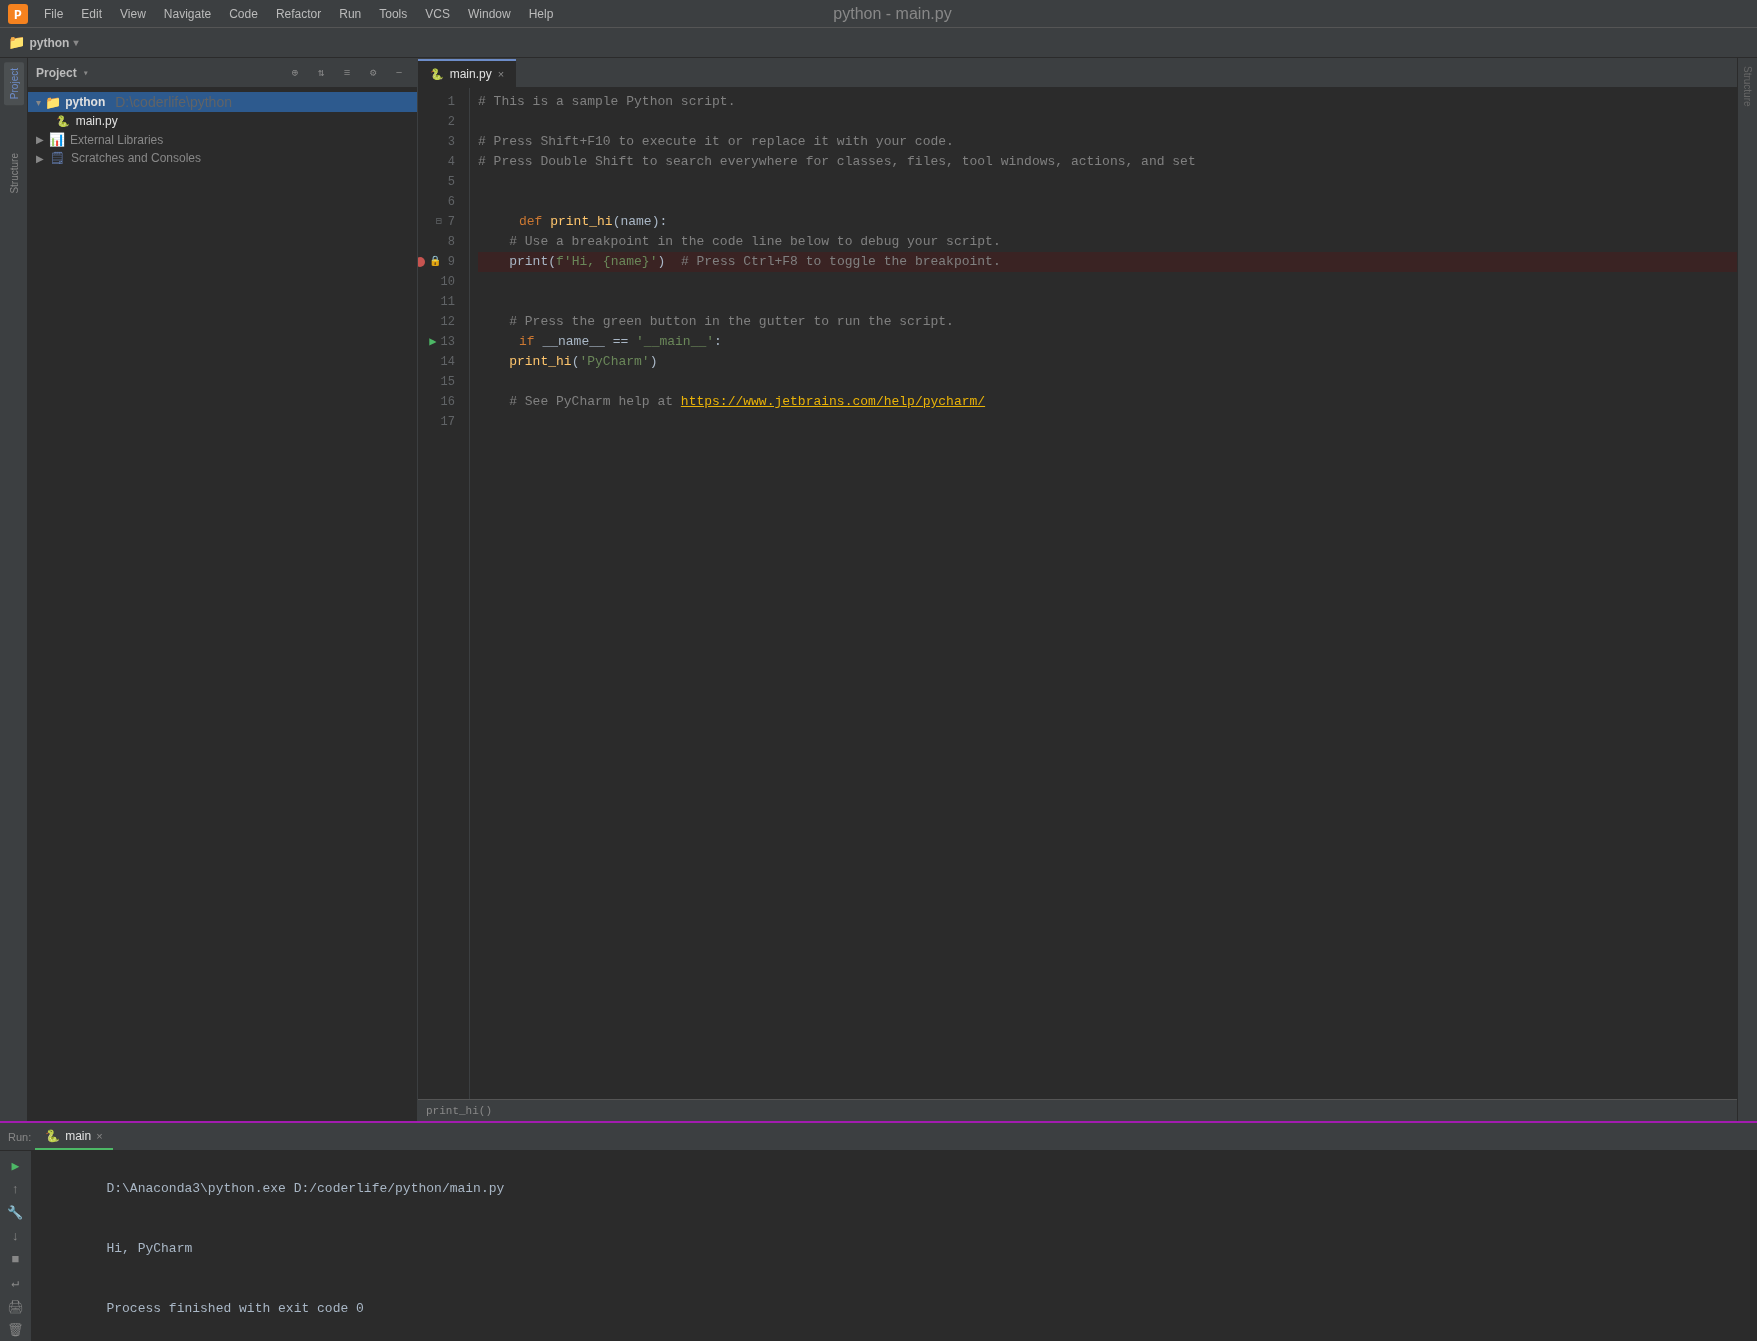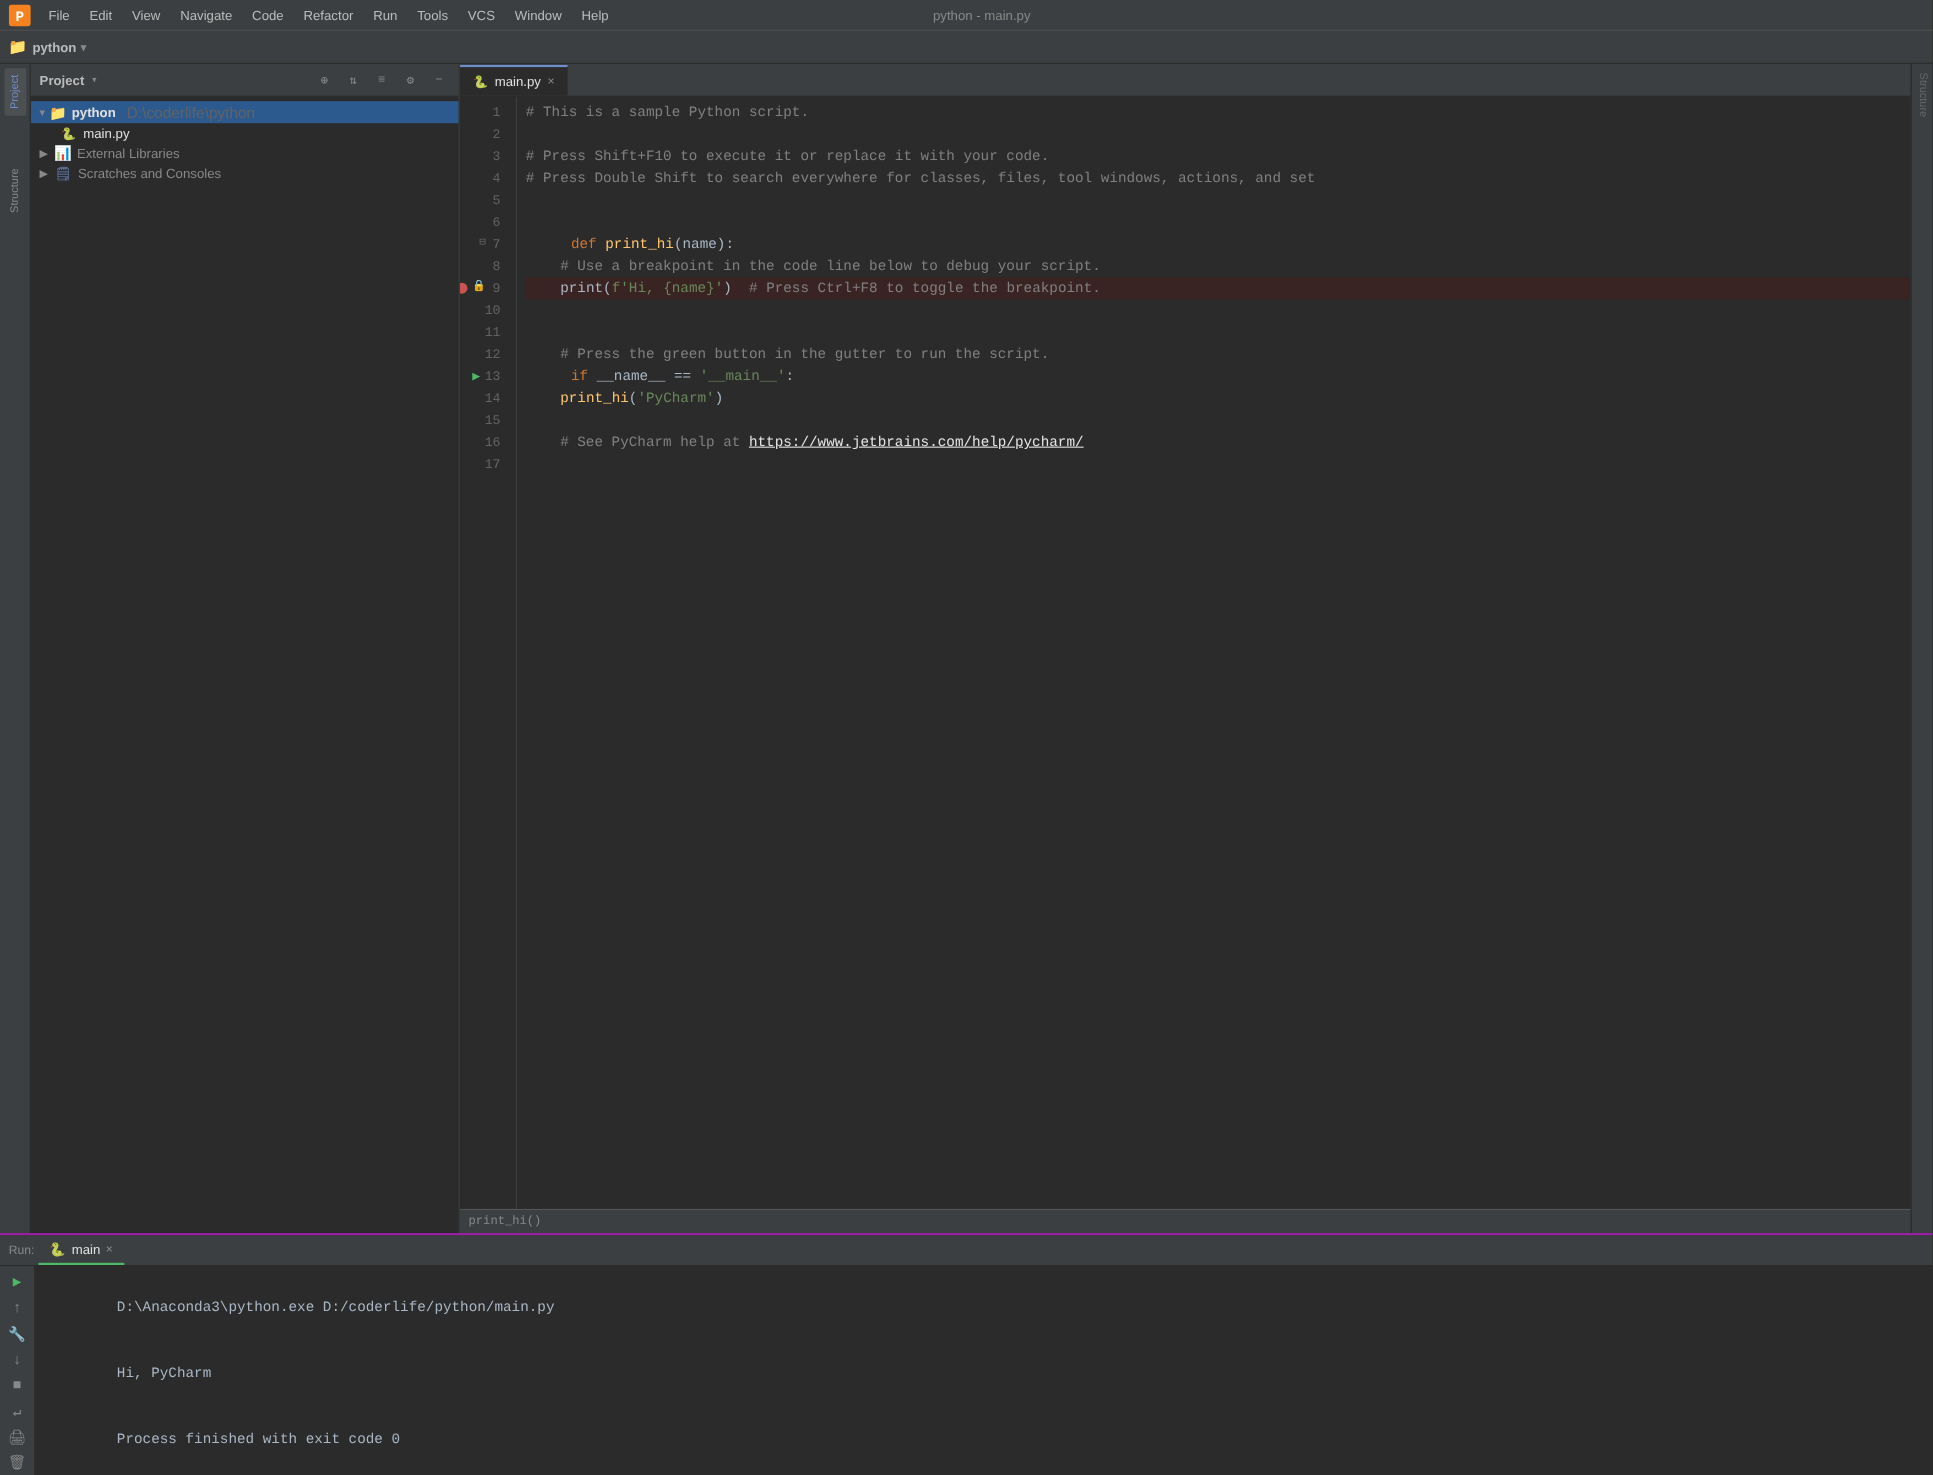--- a/index.html
+++ b/index.html
@@ -38,21 +38,21 @@
     }
     .menu-item {
       padding: 2px 8px;
       color: #bbb;
       font-size: 12px;
       font-family: Arial, sans-serif;
       cursor: pointer;
     }
     .title-center {
       color: #888;
-      font-size: 12px;
+      font-size: 16px;
       font-family: Arial, sans-serif;
     }
 
     
     .project-toolbar {
       background: #3c3f41;
       height: 30px;
       display: flex;
       align-items: center;
       padding: 0 8px;
@@ -255,21 +255,21 @@
     }
 
     
     .c-comment { color: #808080; }
     .c-keyword { color: #cc7832; margin-left: 41px; }
     .c-funcname { color: #ffc66d; }
     .c-param { color: #a9b7c6; }
     .c-string { color: #6a8759; }
     .c-builtin { color: #a9b7c6; }
     .c-fstring { color: #6a8759; }
-    .c-link { color: #e5e5e5; text-decoration: underline; }
+    .c-link { color: #eab308; text-decoration: underline; }
     .c-text { color: #a9b7c6; }
     .c-dunder { color: #a9b7c6; }
 
     
     .editor-breadcrumb {
       height: 22px;
       background: #3c3f41;
       display: flex;
       align-items: center;
       padding: 0 8px;

